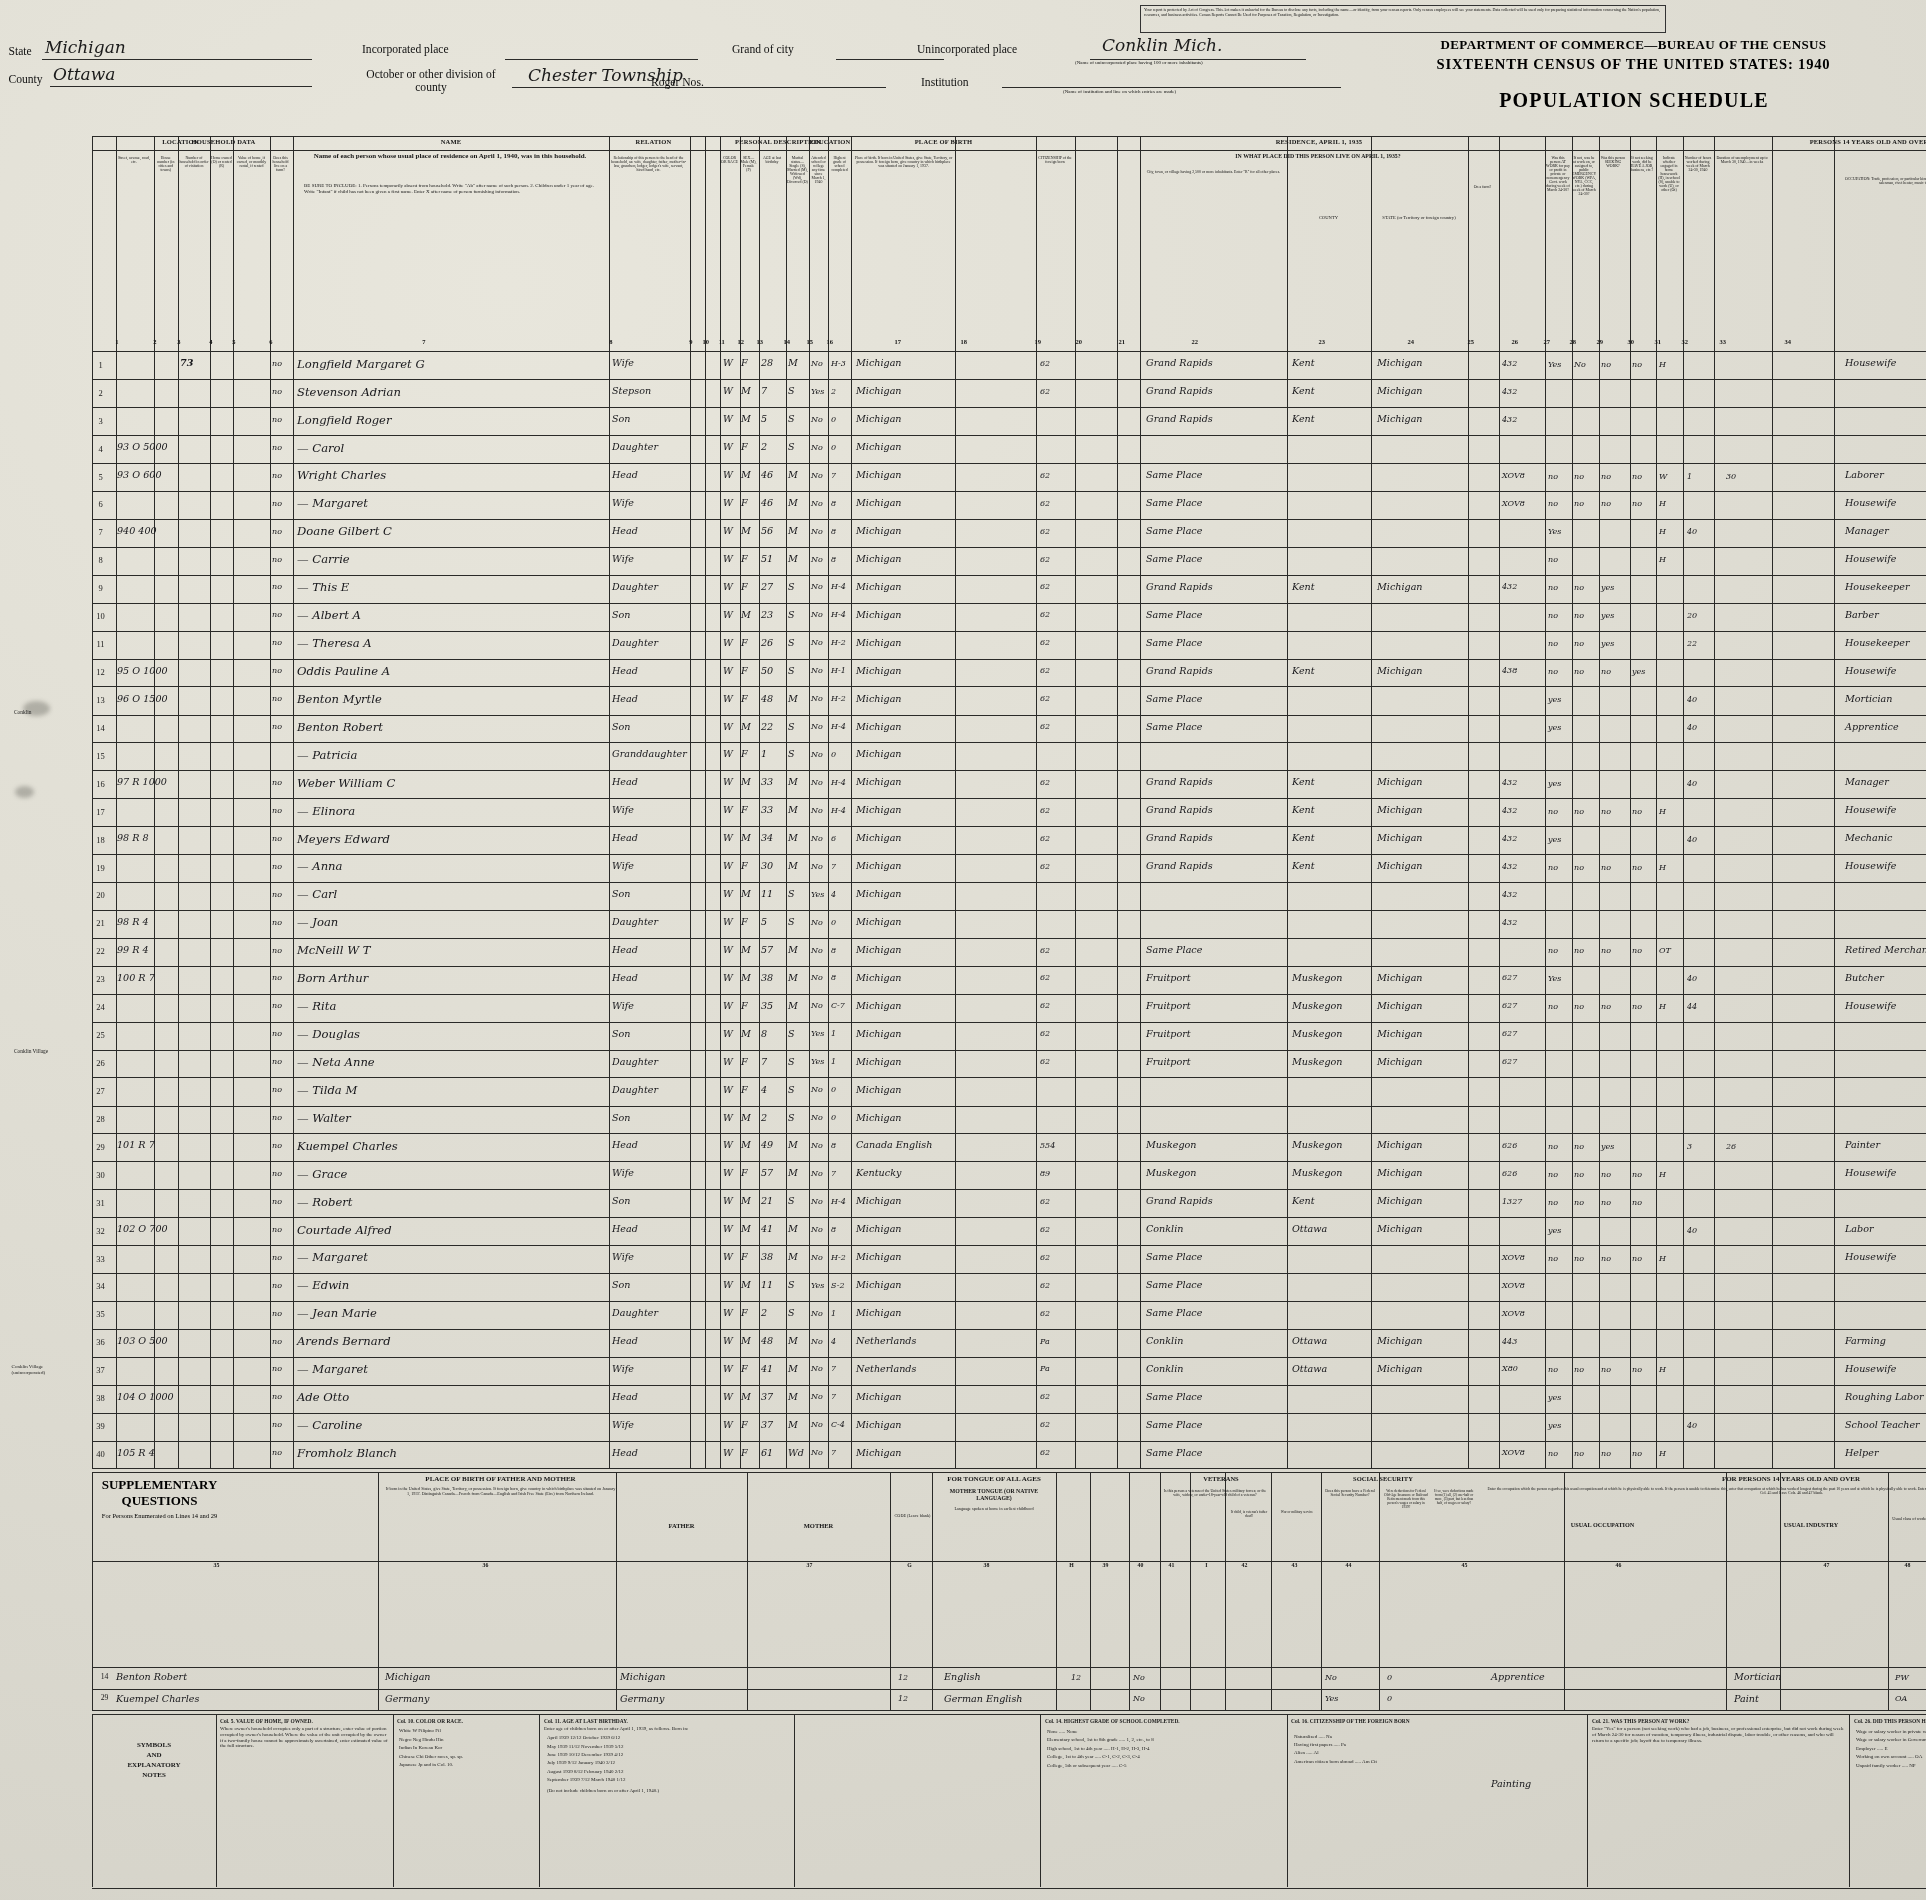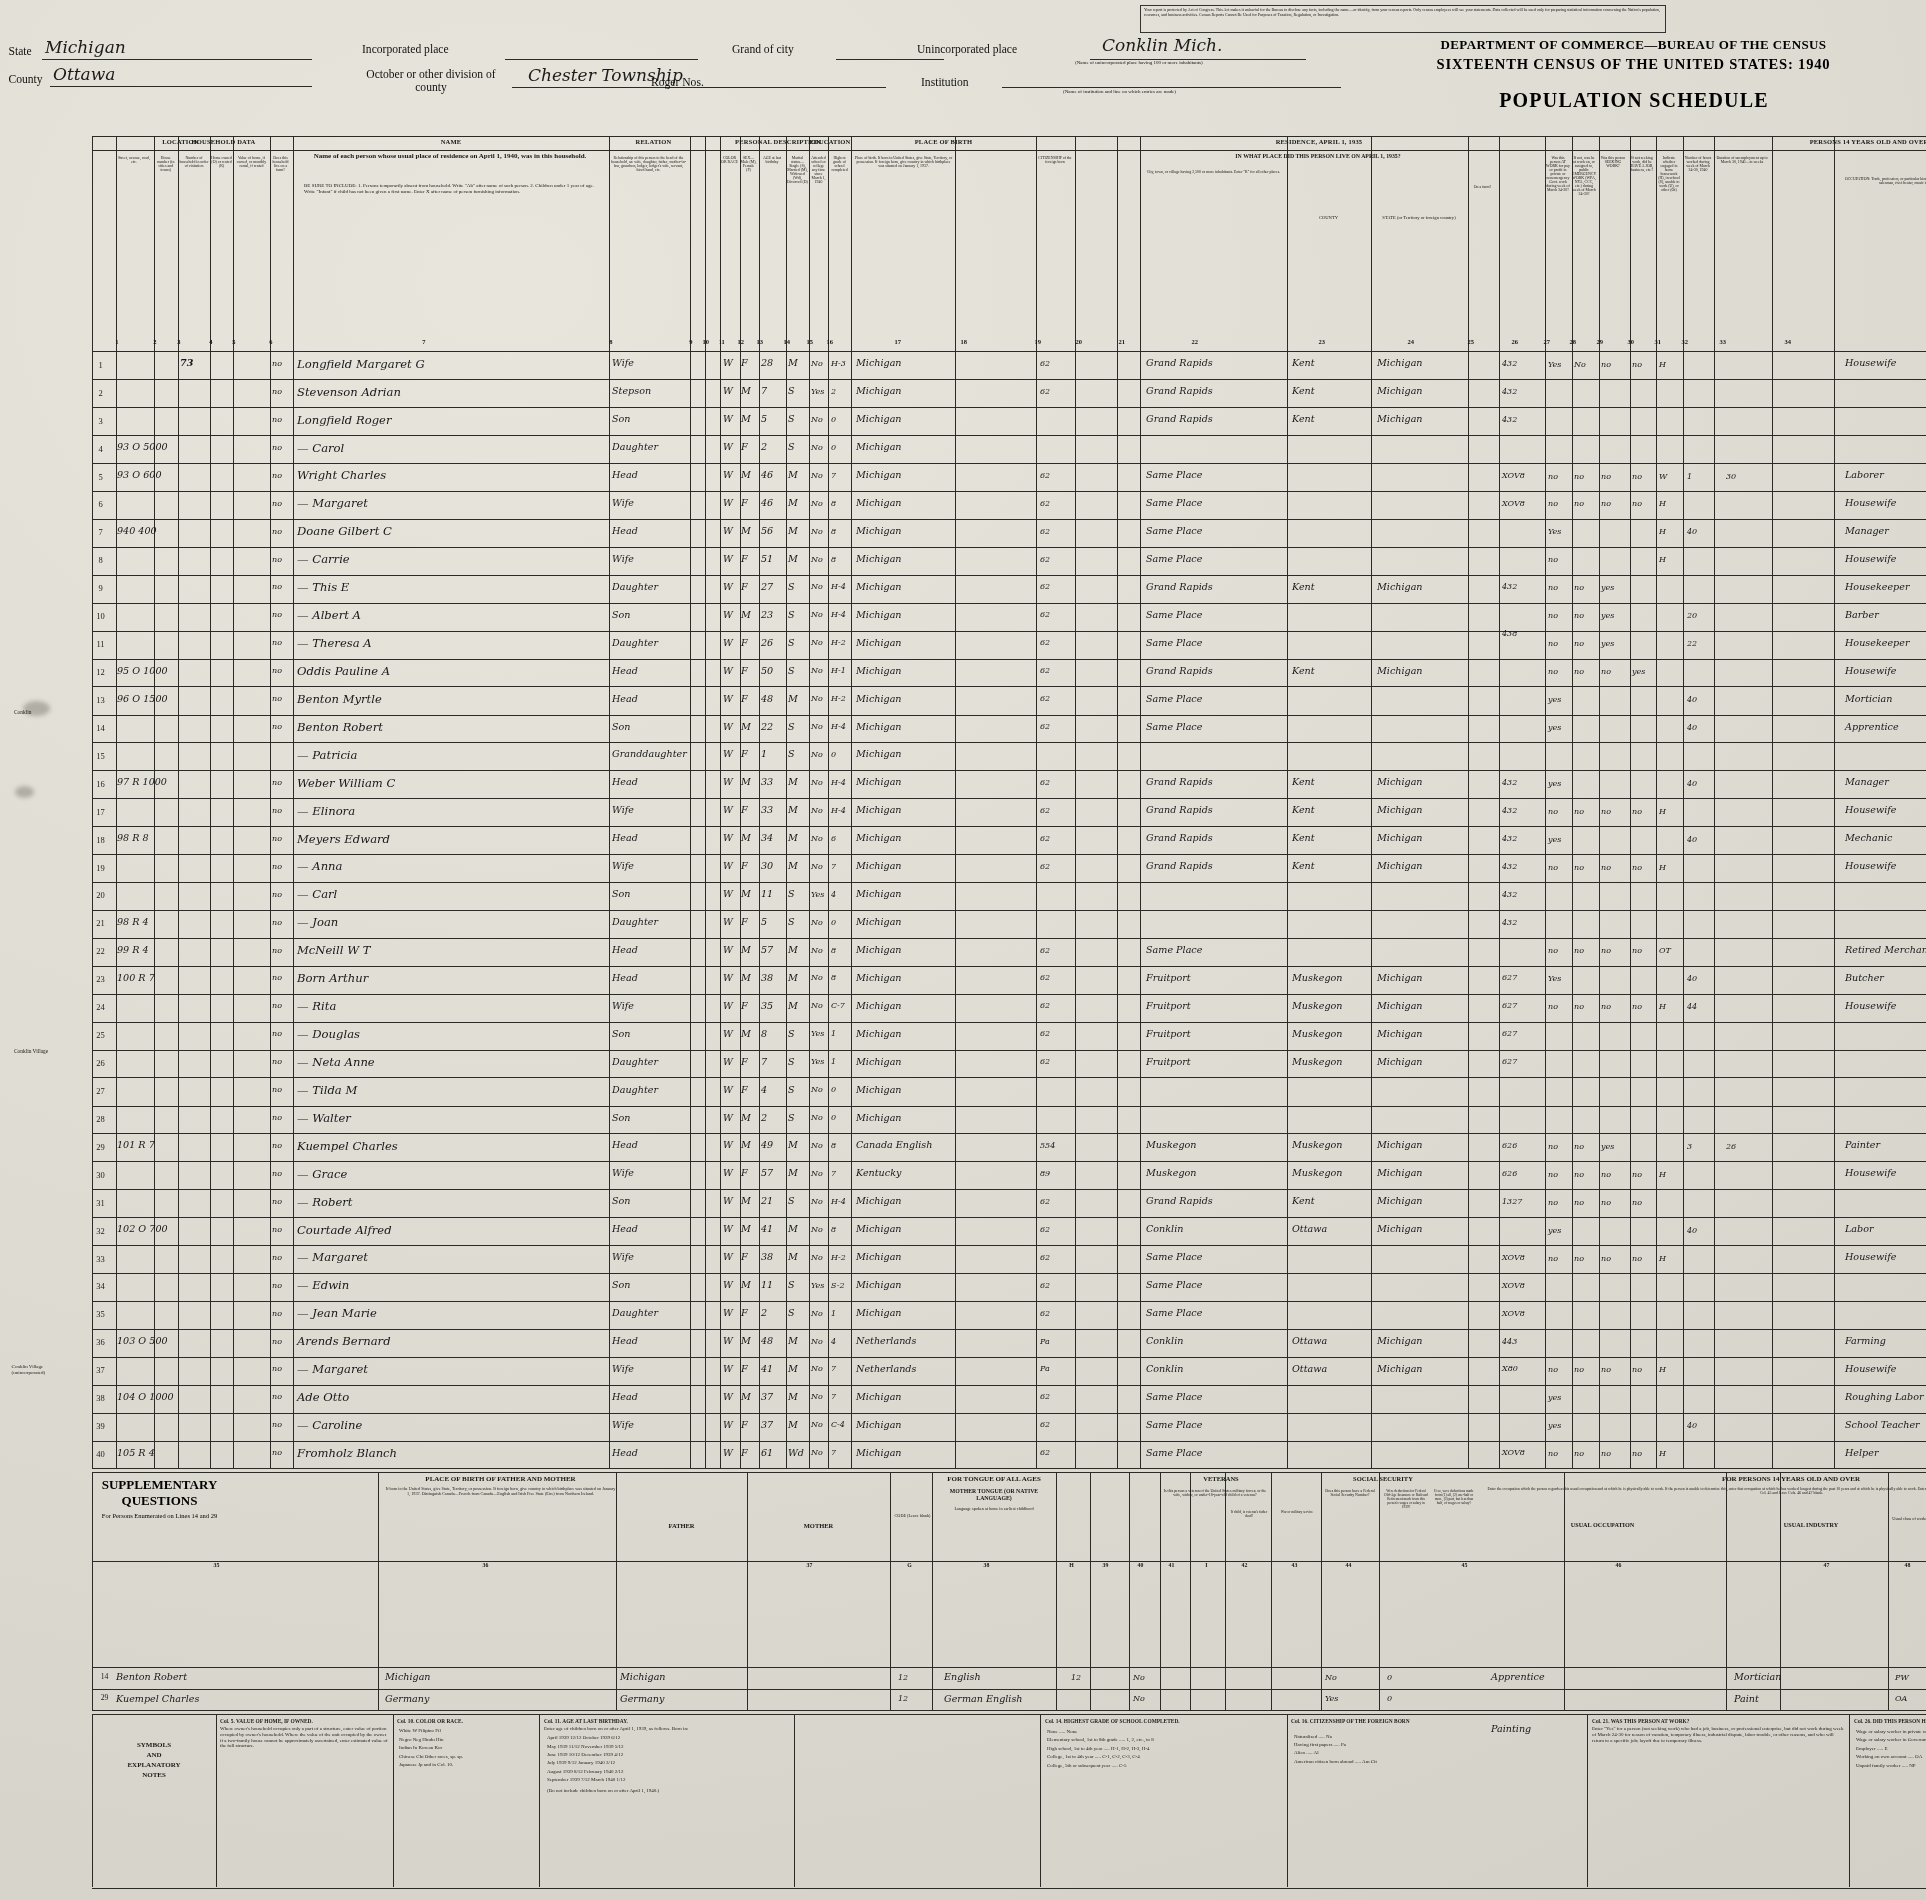--- a/index.html
+++ b/index.html
@@ -533,21 +533,21 @@
       <div class="cellw sm" style="left:741px;top:665px;">F</div>
       <div class="cellw sm" style="left:761px;top:665px;">50</div>
       <div class="cellw sm" style="left:788px;top:665px;">S</div>
       <div class="cellw xsm" style="left:811px;top:666px;">No</div>
       <div class="cellw xsm" style="left:831px;top:666px;">H-1</div>
       <div class="cellw sm" style="left:856px;top:665px;">Michigan</div>
       <div class="cellw xsm" style="left:1040px;top:666px;">62</div>
       <div class="cellw sm" style="left:1146px;top:665px;">Grand Rapids</div>
       <div class="cellw sm" style="left:1292px;top:665px;">Kent</div>
       <div class="cellw sm" style="left:1377px;top:665px;">Michigan</div>
-      <div class="cellw xsm" style="left:1502px;top:629px;">438</div>
+      <div class="cellw xsm" style="left:1502px;top:666px;">438</div>
       <div class="cellw xsm" style="left:1548px;top:667px;">no</div>
       <div class="cellw xsm" style="left:1574px;top:667px;">no</div>
       <div class="cellw xsm" style="left:1601px;top:667px;">no</div>
       <div class="cellw xsm" style="left:1632px;top:667px;">yes</div>
       <div class="cellw sm" style="left:1845px;top:665px;">Housewife</div>
       <div class="rownum" style="left:91px;top:695px;width:19px;">13</div>
       <div class="cellw sm" style="left:117px;top:693px;">96 O 1500</div>
       <div class="cellw xsm" style="left:272px;top:694px;">no</div>
       <div class="cellw " style="left:297px;top:692px;">Benton Myrtle</div>
       <div class="cellw sm" style="left:612px;top:693px;">Head</div>
@@ -1121,21 +1121,21 @@
       <div class="rownum" style="left:95px;top:1693px;width:19px;font-size:7.7px;">29</div>
       <div class="cellw sm" style="left:116px;top:1693px;">Kuempel Charles</div>
       <div class="cellw sm" style="left:385px;top:1693px;">Germany</div>
       <div class="cellw sm" style="left:620px;top:1693px;">Germany</div>
       <div class="cellw xsm" style="left:898px;top:1694px;">12</div>
       <div class="cellw sm" style="left:944px;top:1693px;">German English</div>
       <div class="cellw xsm" style="left:1071px;top:1694px;"></div>
       <div class="cellw xsm" style="left:1133px;top:1694px;">No</div>
       <div class="cellw xsm" style="left:1325px;top:1694px;">Yes</div>
       <div class="cellw xsm" style="left:1387px;top:1694px;">0</div>
-      <div class="cellw sm" style="left:1491px;top:1723px;">Painting</div>
+      <div class="cellw sm" style="left:1491px;top:1778px;">Painting</div>
       <div class="cellw sm" style="left:1734px;top:1693px;">Paint</div>
       <div class="cellw xsm" style="left:1895px;top:1694px;">OA</div>
       <div class="line hline" style="left:92px;top:1714px;width:2408px;height:1.2px;"></div>
       <div class="line hline" style="left:92px;top:1888px;width:2408px;height:1.2px;"></div>
       <div class="line vline" style="left:92px;top:1714px;height:173px;width:1.2px;"></div>
       <div class="line vline" style="left:216px;top:1714px;height:173px;width:0.8px;"></div>
       <div class="line vline" style="left:393px;top:1714px;height:173px;width:0.8px;"></div>
       <div class="line vline" style="left:539px;top:1714px;height:173px;width:0.8px;"></div>
       <div class="line vline" style="left:794px;top:1714px;height:173px;width:0.8px;"></div>
       <div class="line vline" style="left:1040px;top:1714px;height:173px;width:0.8px;"></div>

